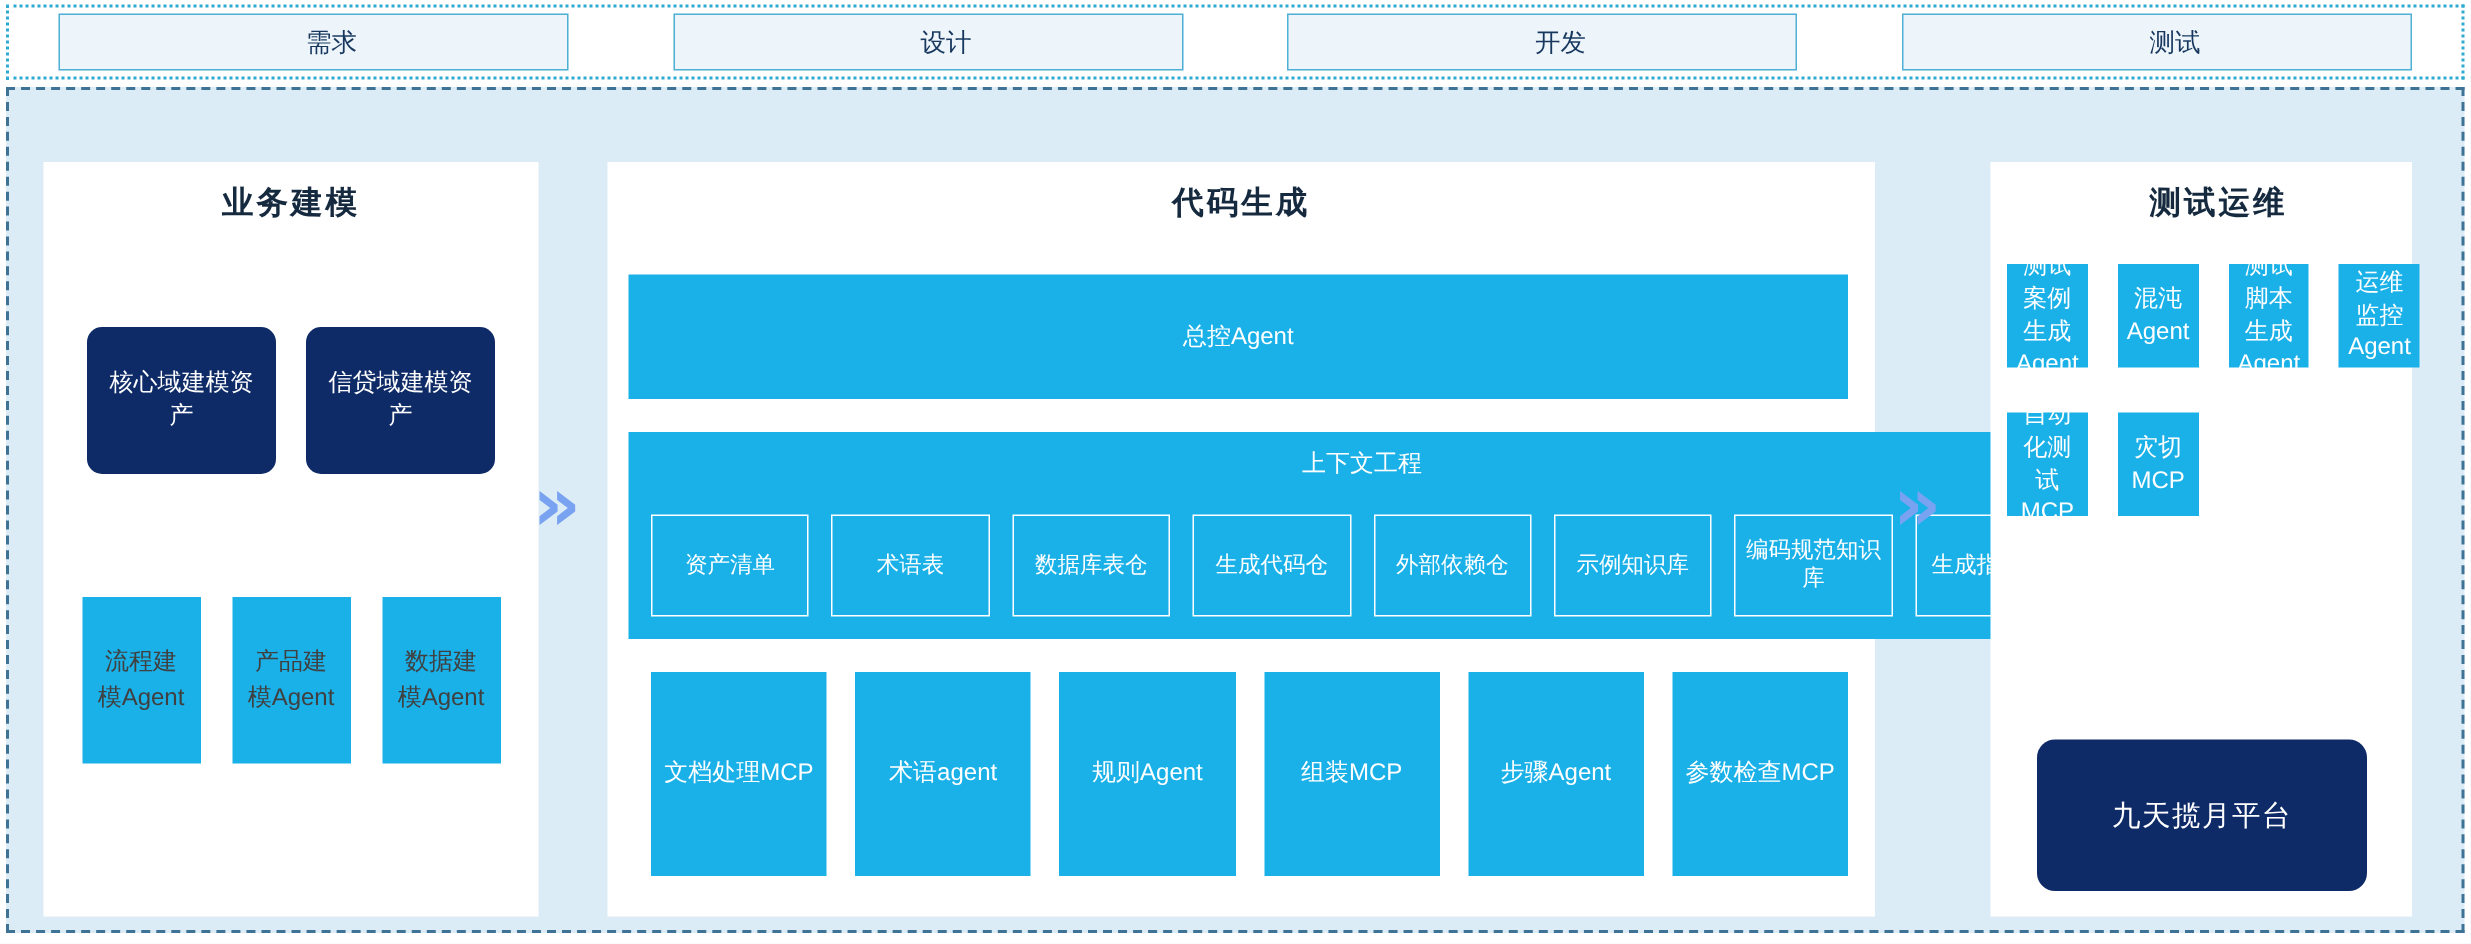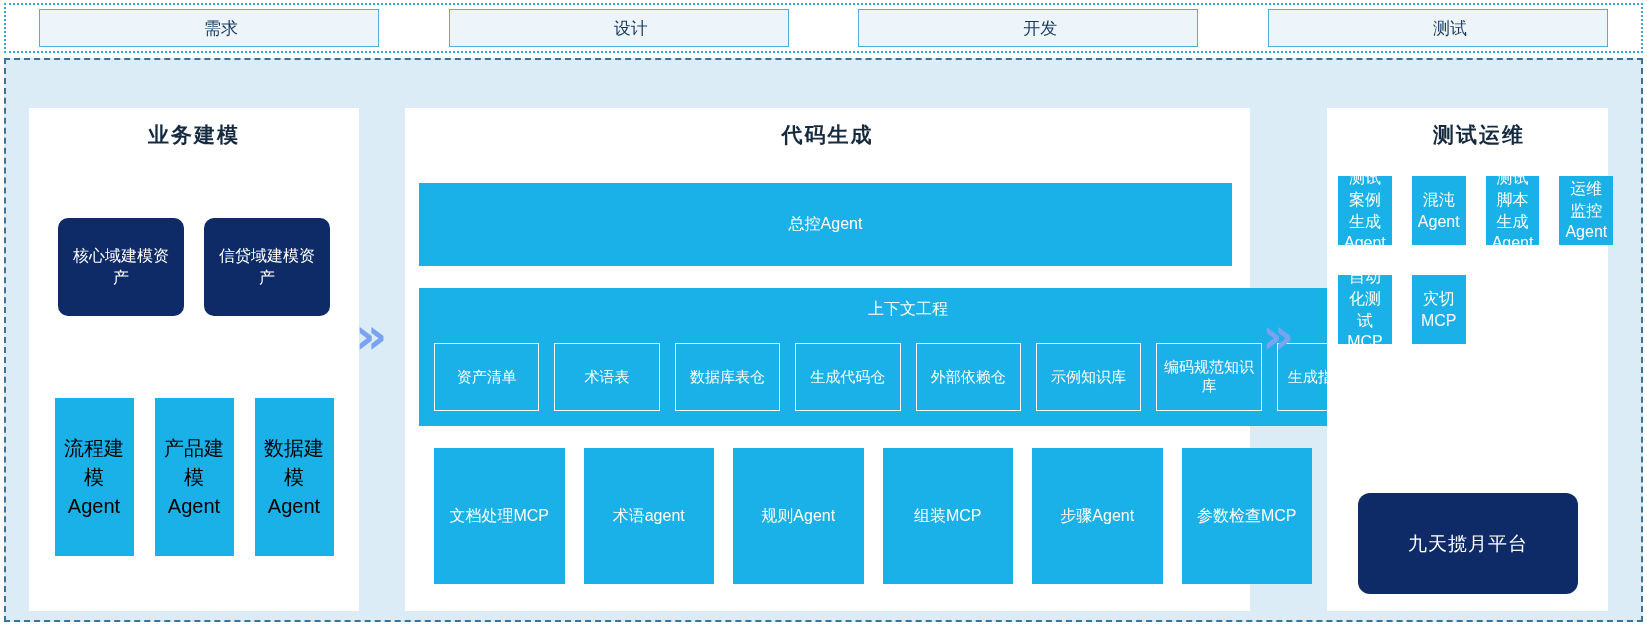--- a/index.html
+++ b/index.html
@@ -31,37 +31,37 @@
   .chev2 { left:1256px; top:251px; }
 
   
   .navy-row { position:absolute; top:110px; left:0; right:0;
     display:flex; justify-content:center; gap:20px;border-radius:27px; }
   .navy-box { width:126px; height:98px; background:#0e2b67; border-radius:10px;
     color:#fff; font-size:16px; line-height:1.4; display:flex; align-items:center;
     justify-content:center; text-align:center; padding:0 10px; }
   .agent-row { position:absolute; top:290px; left:0; right:0;
     display:flex; justify-content:center; gap:21px; }
-  .agent-box-v { width:79px; height:158px; background:#1ab0e8; color:#000000;
-    font-size:20px; line-height:1.45; display:flex; align-items:center;
+  .agent-box-v { width:79px; height:111px; background:#1ab0e8; color:#404040;
+    font-size:16px; line-height:1.45; display:flex; align-items:center;
     justify-content:center; text-align:center; padding:0 8px; }
 
   
   .master-bar { position:absolute; top:75px; left:14px; width:813px; height:83px;
     background:#1ab0e8; color:#fff; font-size:16px;
     display:flex; align-items:center; justify-content:center; }
   .context-block { position:absolute; top:180px; left:14px; width:978px; height:138px;
     background:#1ab0e8; color:#fff; }
   .context-title { text-align:center; font-size:16px; padding-top:11px; }
   .context-items { position:absolute; top:55px; left:15px; right:15px; bottom:15px;
     display:flex; gap:15px; }
   .context-item { flex:1; border:1px solid #fff; color:#fff; font-size:15px;
     line-height:1.25; display:flex; align-items:center; justify-content:center;
     text-align:center; padding:2px 3px; }
-  .tools-row { position:absolute; top:340px; left:29px; width:878px;
+  .tools-row { position:absolute; top:340px; left:29px; width:798px;
     display:flex; gap:19px; }
   .tool-box { flex:1; height:136px; background:#1ab0e8; color:#fff; font-size:16px;
     line-height:1.35; display:flex; align-items:center; justify-content:center;
     text-align:center; padding:0 6px; }
 
   
   .right-grid { position:absolute; top:68px; left:11px; right:11px;
     display:grid; grid-template-columns:1fr 1fr 1fr 1fr; gap:30px 20px; }
   .small-box { height:69px; background:#1ab0e8; color:#fff; font-size:16px;
     line-height:1.35; display:flex; align-items:center; justify-content:center;

